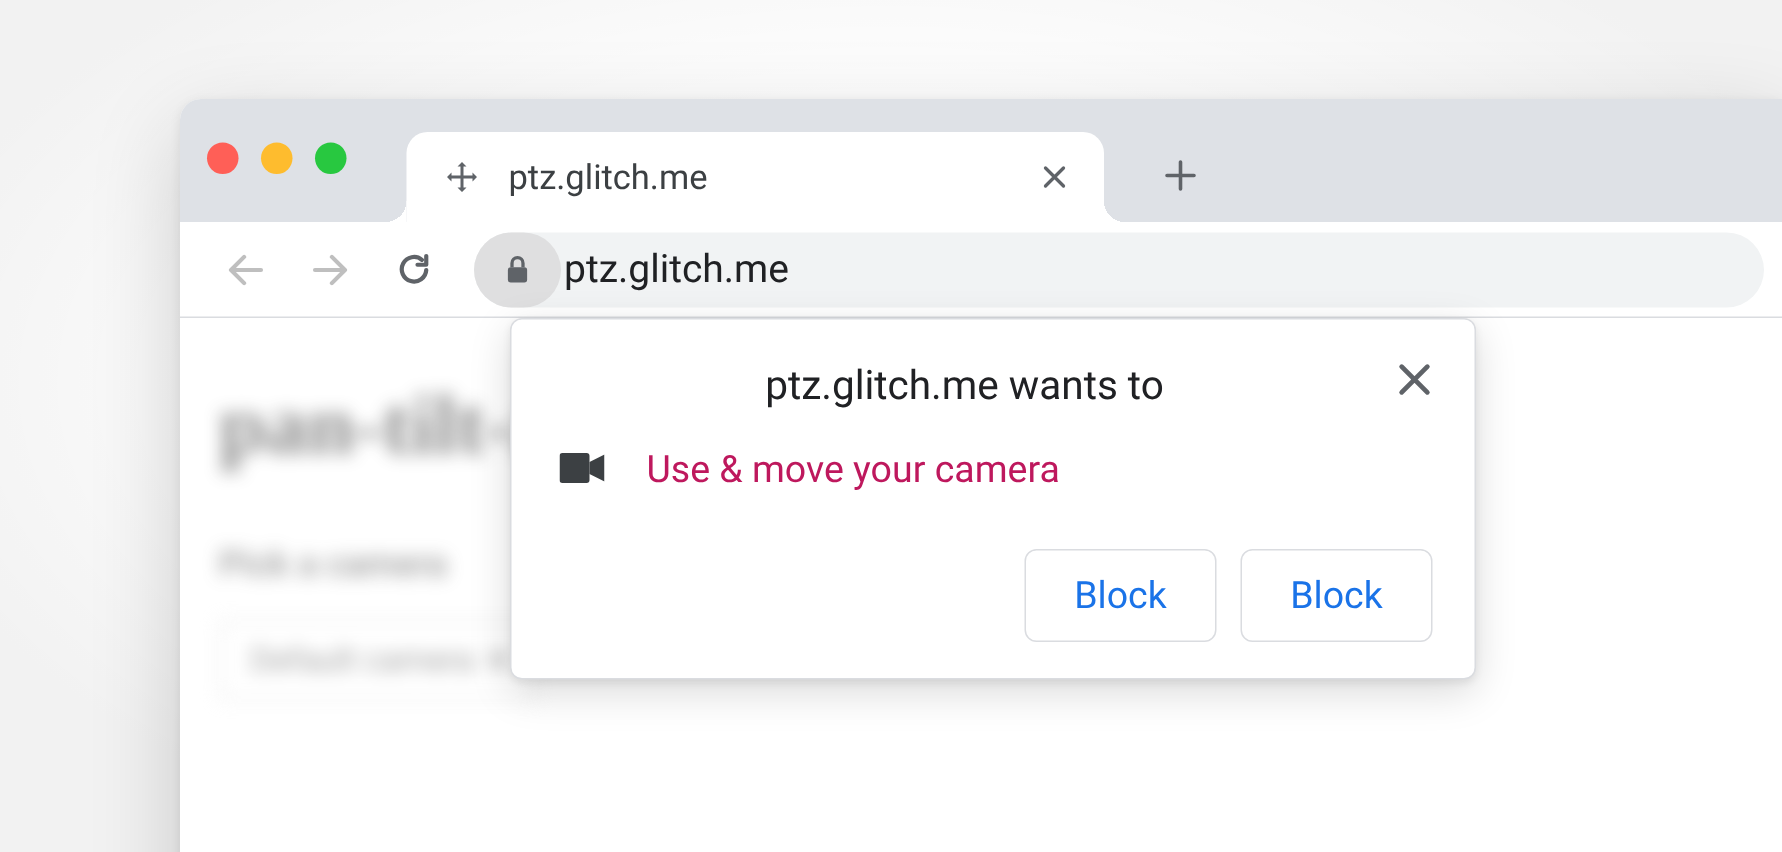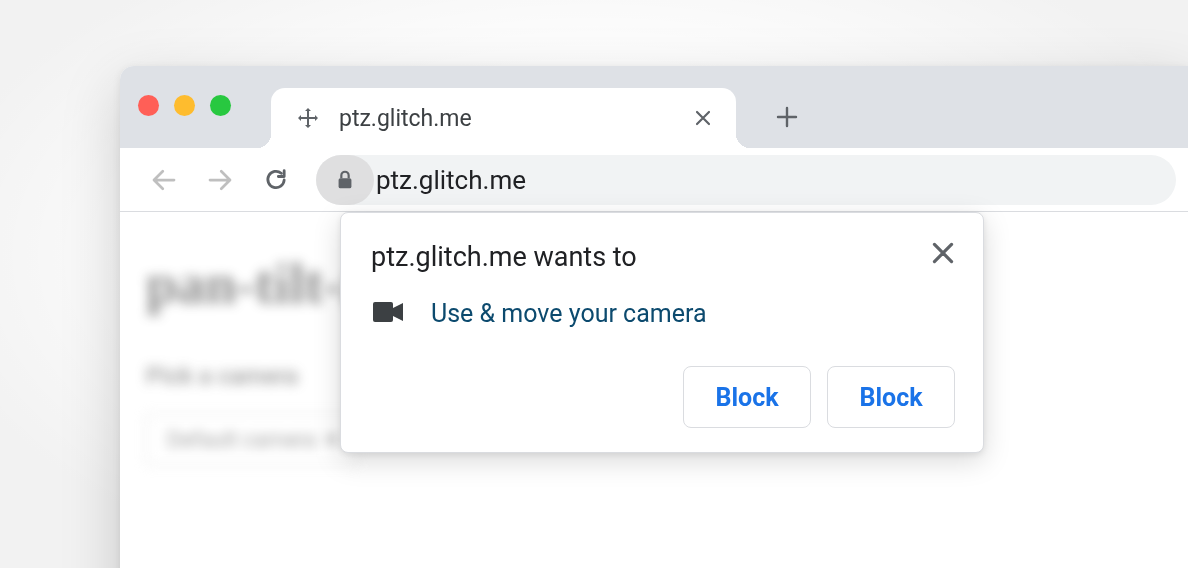--- a/index.html
+++ b/index.html
@@ -207,51 +207,51 @@
       align-items: center;
       justify-content: center;
       cursor: pointer;
       border-radius: 50%;
     }
     .popup-title {
       font-size: 27px;
       color: #202124;
       margin-bottom: 26px;
       padding-right: 40px;
+      text-align: center;
     }
     .popup-row {
       display: flex;
       align-items: center;
       gap: 28px;
       margin-bottom: 38px;
       padding-left: 2px;
     }
     .popup-row-text {
       font-size: 25px;
-      color: #0c4a6e;
+      color: #be185d;
     }
     .popup-actions {
       display: flex;
       justify-content: flex-end;
       gap: 16px;
     }
     .popup-btn {
       min-width: 128px;
       height: 62px;
       border: 1px solid #dadce0;
       background: #fff;
       border-radius: 8px;
       font-size: 25px;
       color: #1a73e8;
       cursor: pointer;
       display: flex;
       align-items: center;
       justify-content: center;
       padding: 0 26px;
-      font-weight: bold;
     }
   </style>
 </head>
 <body>
 
 <div class="backdrop-shadow"></div>
 
 <div class="browser-window">
 
   <div class="tab-strip">

